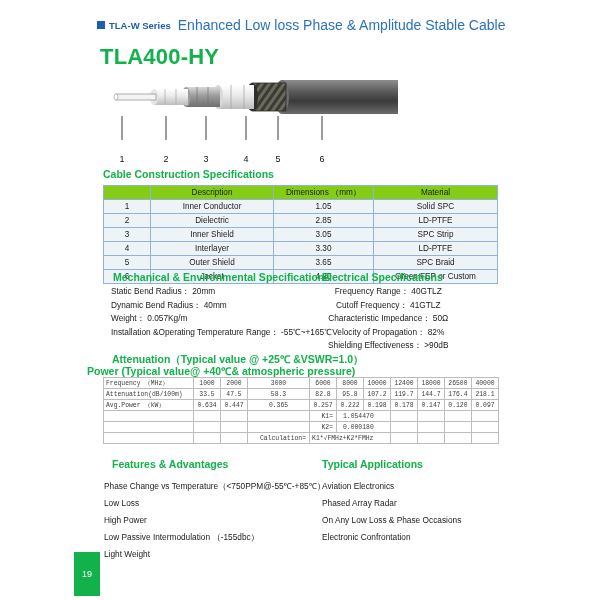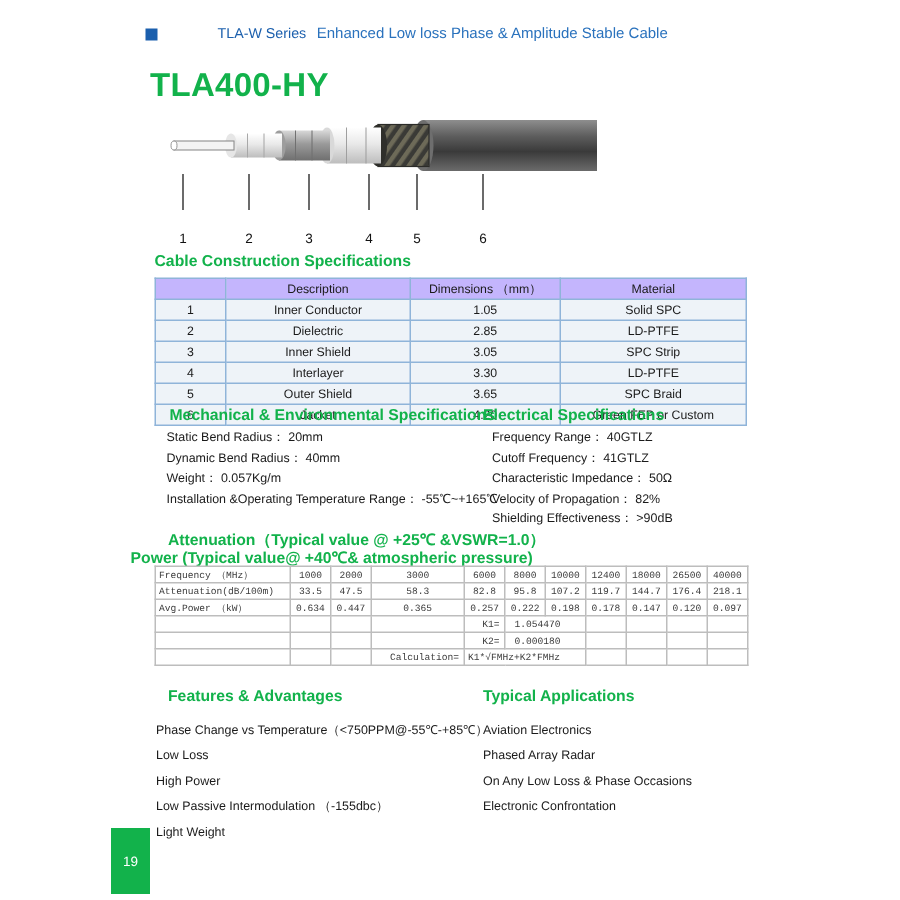--- a/index.html
+++ b/index.html
@@ -18,24 +18,24 @@
   
   .series-line {
     position: absolute; left: 97px; top: 17px;
     display: flex; align-items: center; gap: 4px;
     white-space: nowrap;
   }
   .blue-square {
     width: 8px; height: 8px; background: #1b5fad; display: inline-block;
   }
   .series-name {
-    color: #1b5fad; font-weight: normal; font-size: 9.5px; margin-left: 36px;
+    color: #1b5fad; font-weight: bold; font-size: 9.5px;
   }
   .series-desc {
-    color: #2a72bd; font-size: 10px; margin-left: 3px;
+    color: #2a72bd; font-size: 14px; margin-left: 3px;
   }
 
   .model-title {
     position: absolute; left: 100px; top: 44px;
     color: #12b24b; font-weight: bold; font-size: 22px;
     letter-spacing: 0.2px;
   }
 
   
   .cable-wrap { position: absolute; left: 100px; top: 72px; width: 300px; height: 92px; }
@@ -55,21 +55,21 @@
     position: absolute; left: 103px; top: 185px;
     width: 395px; border-collapse: collapse;
     font-size: 8.2px; color: #1a1a1a;
   }
   .ctable td {
     border: 1px solid #8fb4d9;
     background: #eef3f8;
     text-align: center;
     height: 13px; padding: 0 2px;
   }
-  .ctable tr.head td { background: #c4b5fd; }
+  .ctable tr.head td { background: #84cc16; }
   .ctable .c-no { width: 42px; }
   .ctable .c-desc { width: 118px; }
   .ctable .c-dim { width: 95px; }
 
   
   .spec-list {
     position: absolute; font-size: 8.3px; color: #1a1a1a; line-height: 13.5px;
     white-space: nowrap;
   }
 
@@ -243,21 +243,21 @@
 
   <div class="sec-head" style="left:113px; top:271px;">Mechanical &amp; Environmental Specifications</div>
   <div class="spec-list" style="left:111px; top:285px;">
     <div>Static Bend Radius： 20mm</div>
     <div>Dynamic Bend Radius： 40mm</div>
     <div> Weight： 0.057Kg/m</div>
     <div>Installation &amp;Operating Temperature Range： -55℃~+165℃</div>
   </div>
 
   <div class="sec-head" style="left:322px; top:271px;">Electrical Specifications</div>
-  <div class="spec-list" style="left:328px; top:285px;">
+  <div class="spec-list" style="left:328px; top:285px;text-align:center;">
     <div>Frequency Range： 40GTLZ</div>
     <div>Cutoff Frequency： 41GTLZ</div>
     <div>Characteristic Impedance： 50Ω</div>
     <div>Velocity of Propagation： 82%</div>
     <div>Shielding Effectiveness： &gt;90dB</div>
   </div>
 
   <div class="sec-head att-head1">Attenuation（Typical value @ +25℃ &amp;VSWR=1.0）</div>
   <div class="sec-head att-head2">Power (Typical value@ +40℃&amp; atmospheric pressure)</div>
 

